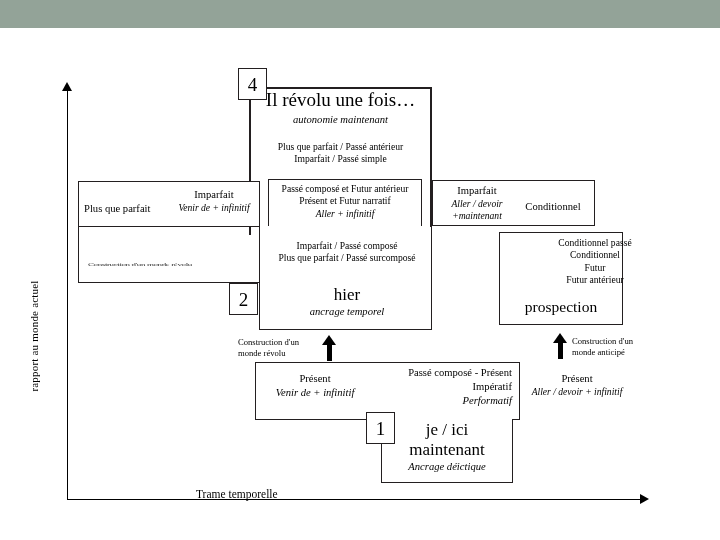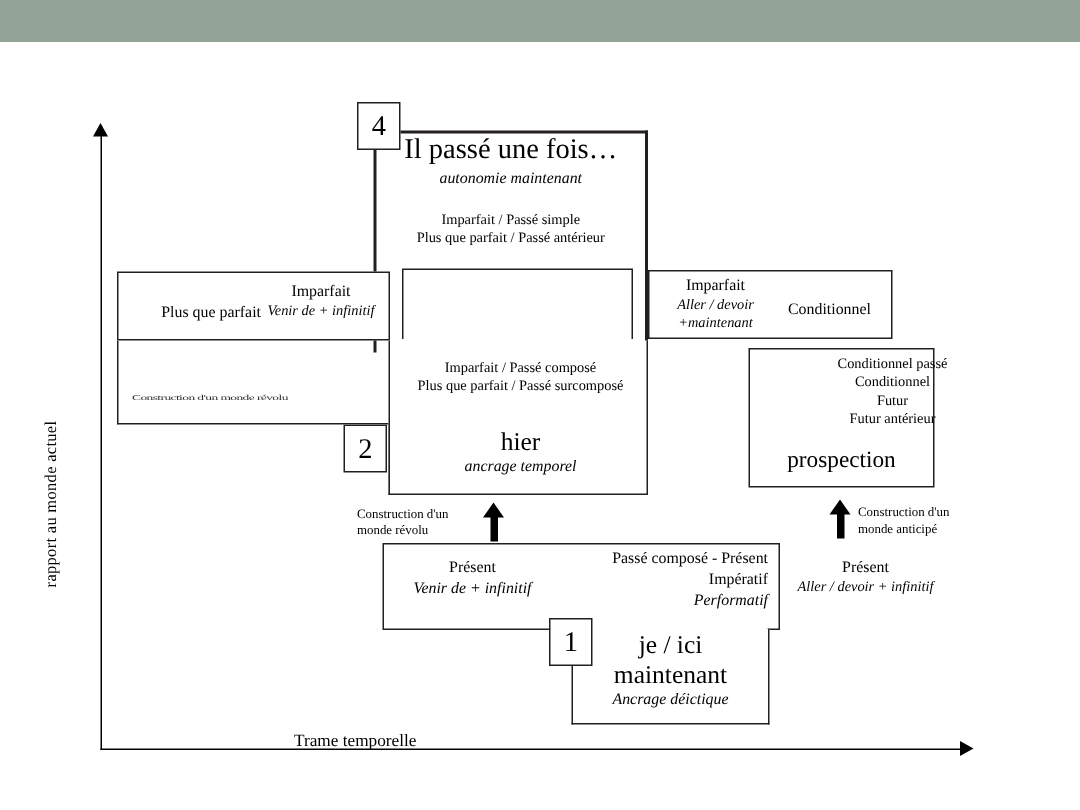--- a/index.html
+++ b/index.html
@@ -69,40 +69,45 @@
   <div class="axis-h-head"></div>
 
   <div class="vlabel">rapport au monde actuel</div>
   <div class="hlabel">Trame temporelle</div>
 
   <div class="bx2" style="left:249px;top:87px;width:183px;height:148px;border-bottom:none;"></div>
 
   <div class="badge" style="left:238px;top:68px;">4</div>
 
   <div class="rowtxt" style="left:249px;top:89px;width:183px;">
-    <span class="line t-big">Il passé une fois…</span>
+    <span class="line t-big">Il révolu une fois…</span>
   </div>
   <div class="rowtxt" style="left:249px;top:113px;width:183px;">
     <span class="line t-md t-it">autonomie maintenant</span>
   </div>
   <div class="rowtxt t-sm" style="left:243px;top:141px;width:195px;">
+    <span class="line">Plus que parfait / Passé antérieur</span>
     <span class="line">Imparfait / Passé simple</span>
-    <span class="line">Plus que parfait / Passé antérieur</span>
   </div>
 
   <div class="bx" style="left:78px;top:181px;width:182px;height:46px;"></div>
-  <div style="position:absolute;left:84px;top:198px;width:90px;text-align:right;">
+  <div style="position:absolute;left:84px;top:198px;width:90px;text-align:left;">
     <span class="t-md">Plus que parfait</span>
   </div>
   <div style="position:absolute;left:170px;top:188px;width:88px;text-align:center;">
     <span class="line t-md">Imparfait</span>
     <span class="line t-sm t-it">Venir de + infinitif</span>
   </div>
 
   <div class="bx" style="left:268px;top:179px;width:154px;height:48px;"></div>
+  <div class="rowtxt" style="left:268px;top:183px;width:154px;">
+    <span class="line t-sm">Passé composé et Futur antérieur</span>
+    <span class="line t-sm">Présent et Futur narratif</span>
+    <span class="line t-sm t-it">Aller + infinitif</span>
+  </div>
 
   <div class="bx" style="left:432px;top:180px;width:163px;height:46px;"></div>
   <div style="position:absolute;left:436px;top:184px;width:82px;text-align:center;">
     <span class="line t-md">Imparfait</span>
     <span class="line t-sm t-it">Aller / devoir</span>
     <span class="line t-sm t-it">+maintenant</span>
   </div>
   <div style="position:absolute;left:515px;top:196px;width:76px;text-align:center;">
     <span class="t-md">Conditionnel</span>
   </div>

